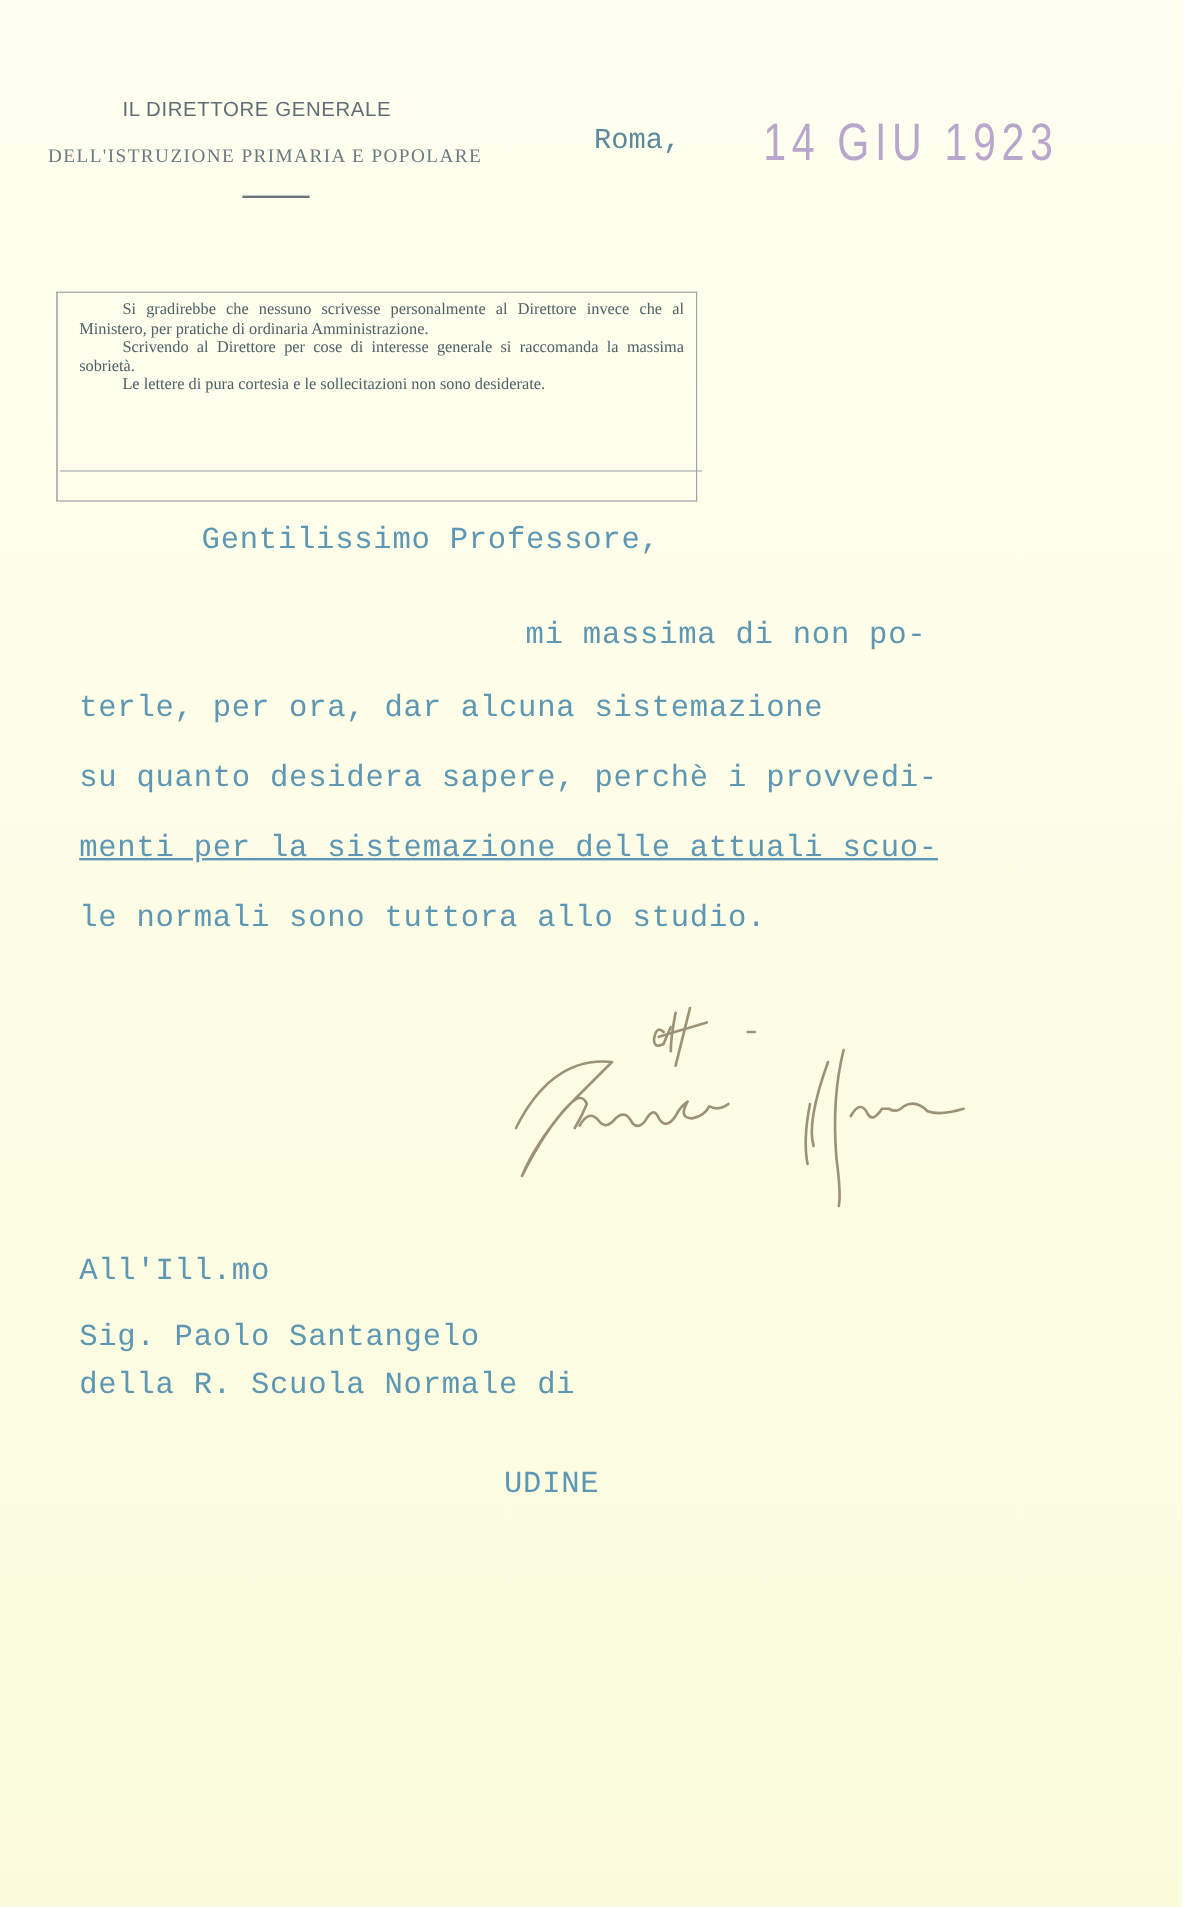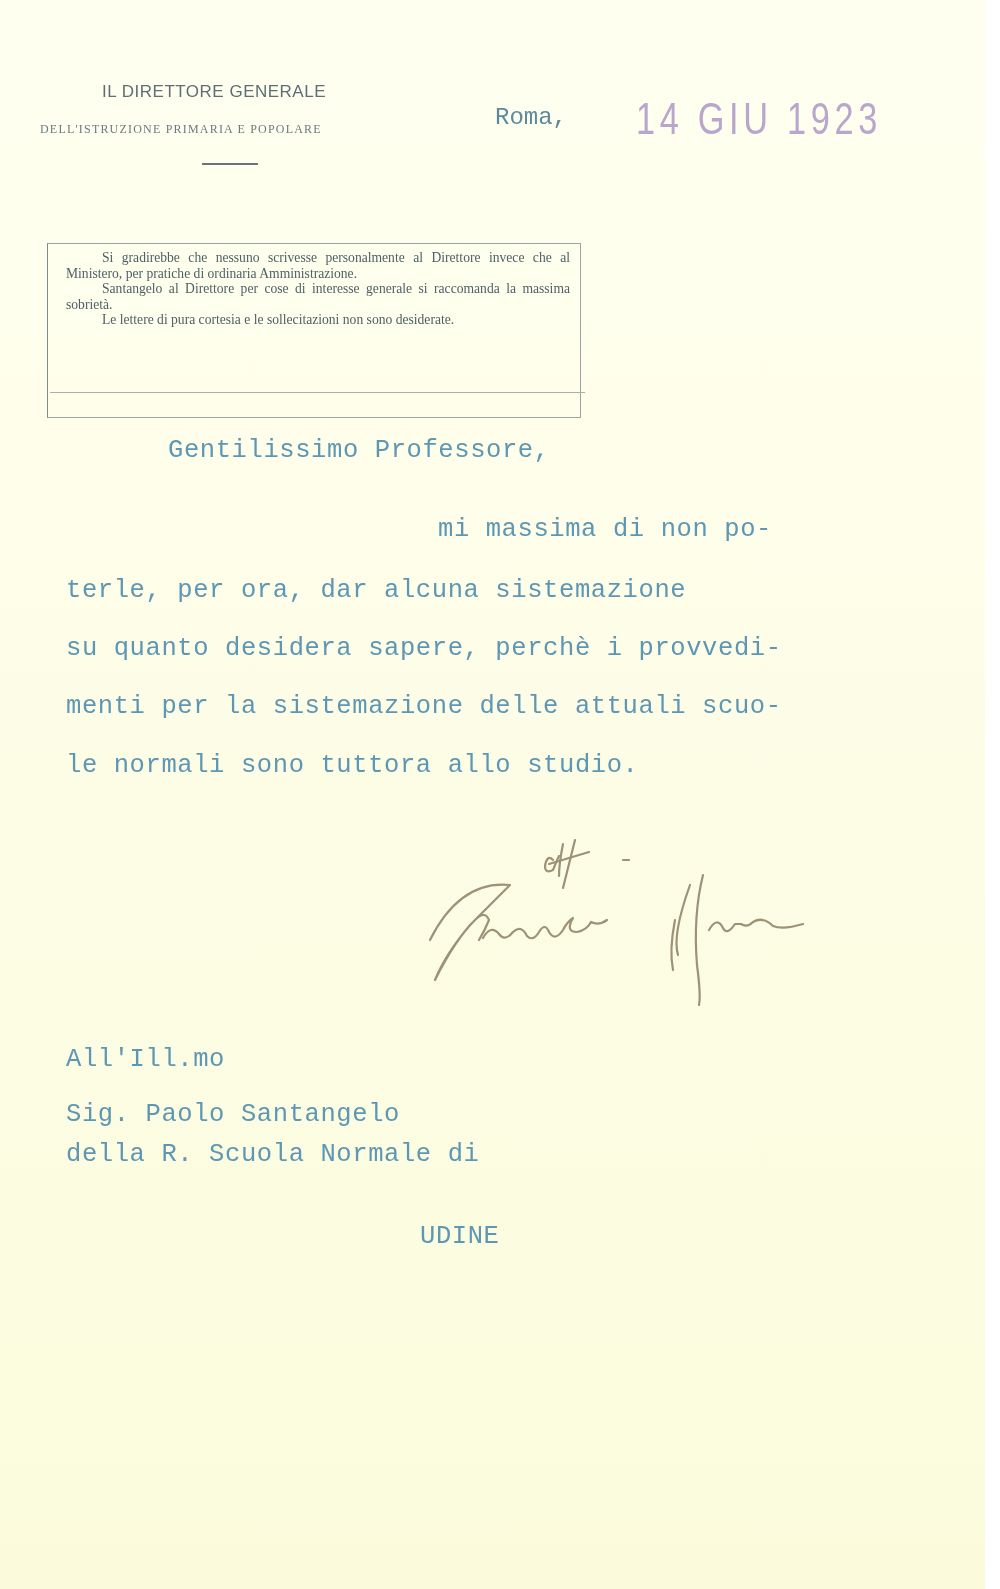--- a/index.html
+++ b/index.html
@@ -12,21 +12,21 @@
       position: absolute; left: 0; top: 0; width: 985px; height: 1589px;
       background: linear-gradient(180deg, #fffff0 0%, #fdfde6 50%, #fbfbdc 100%);
     }
     .letterhead-title {
       position: absolute; left: 102px; top: 82px;
       font-family: Liberation Sans, sans-serif; font-size: 17px; letter-spacing: 0.5px;
       color: #5f6e76;
     }
     .letterhead-sub {
       position: absolute; left: 40px; top: 122px;
-      font-family: "Liberation Serif", serif; font-size: 12px; letter-spacing: 1.2px;
+      font-family: "Liberation Serif", serif; font-size: 16px; letter-spacing: 1.2px;
       color: #6b7a80; font-variant: small-caps; text-transform: uppercase;
     }
     .letterhead-rule {
       position: absolute; left: 202px; top: 163px; width: 56px; height: 2px;
       background: #6b7478;
     }
     .place {
       position: absolute; left: 495px; top: 104px;
       font-family: "Liberation Mono", monospace; font-size: 24px; color: #5c8a9c;
     }
@@ -63,31 +63,31 @@
 
   <div class="letterhead-title">IL DIRETTORE GENERALE</div>
   <div class="letterhead-sub">DELL'ISTRUZIONE PRIMARIA E POPOLARE</div>
   <div class="letterhead-rule"></div>
 
   <div class="place">Roma,</div>
   <div class="date-stamp">14 GIU 1923</div>
 
   <div class="notice-box">
     <p class="para">Si gradirebbe che nessuno scrivesse personalmente al Direttore invece che al Ministero, per pratiche di ordinaria Amministrazione.</p>
-    <p class="para">Santangelo al Direttore per cose di interesse generale si raccomanda la massima sobrietà.</p>
+    <p class="para">Scrivendo al Direttore per cose di interesse generale si raccomanda la massima sobrietà.</p>
     <p class="para">Le lettere di pura cortesia e le sollecitazioni non sono desiderate.</p>
   </div>
   <div class="notice-outer-rule"></div>
 
   <div class="typed" style="left:168px; top:436px;">Gentilissimo Professore,</div>
 
   <div class="typed" style="left:438px; top:515px;">mi massima di non po-</div>
   <div class="typed" style="left:66px; top:576px;">terle, per ora, dar alcuna sistemazione</div>
   <div class="typed" style="left:66px; top:634px;">su quanto desidera sapere, perchè i provvedi-</div>
-  <div class="typed" style="left:66px; top:692px;">menti per la sistemazione delle attuali scuo-</div>
+  <div class="typed" style="left:66px; top:692px;text-decoration:underline;">menti per la sistemazione delle attuali scuo-</div>
   <div class="typed" style="left:66px; top:751px;">le normali sono tuttora allo studio.</div>
 
   <svg class="signature" viewBox="0 0 420 180">
     <g fill="none" stroke="#9c9277" stroke-width="2.2" stroke-linecap="round" stroke-linejoin="round">
 
       <path d="M128 30 q-6 -6 -8 6 q0 8 8 4 q4 -10 6 -14"></path>
       <path d="M138 14 q-4 20 -4 32"></path>
       <path d="M150 10 q-6 24 -12 48"></path>
       <path d="M124 34 l40 -12"></path>
       <path d="M198 30 l6 0"></path>

